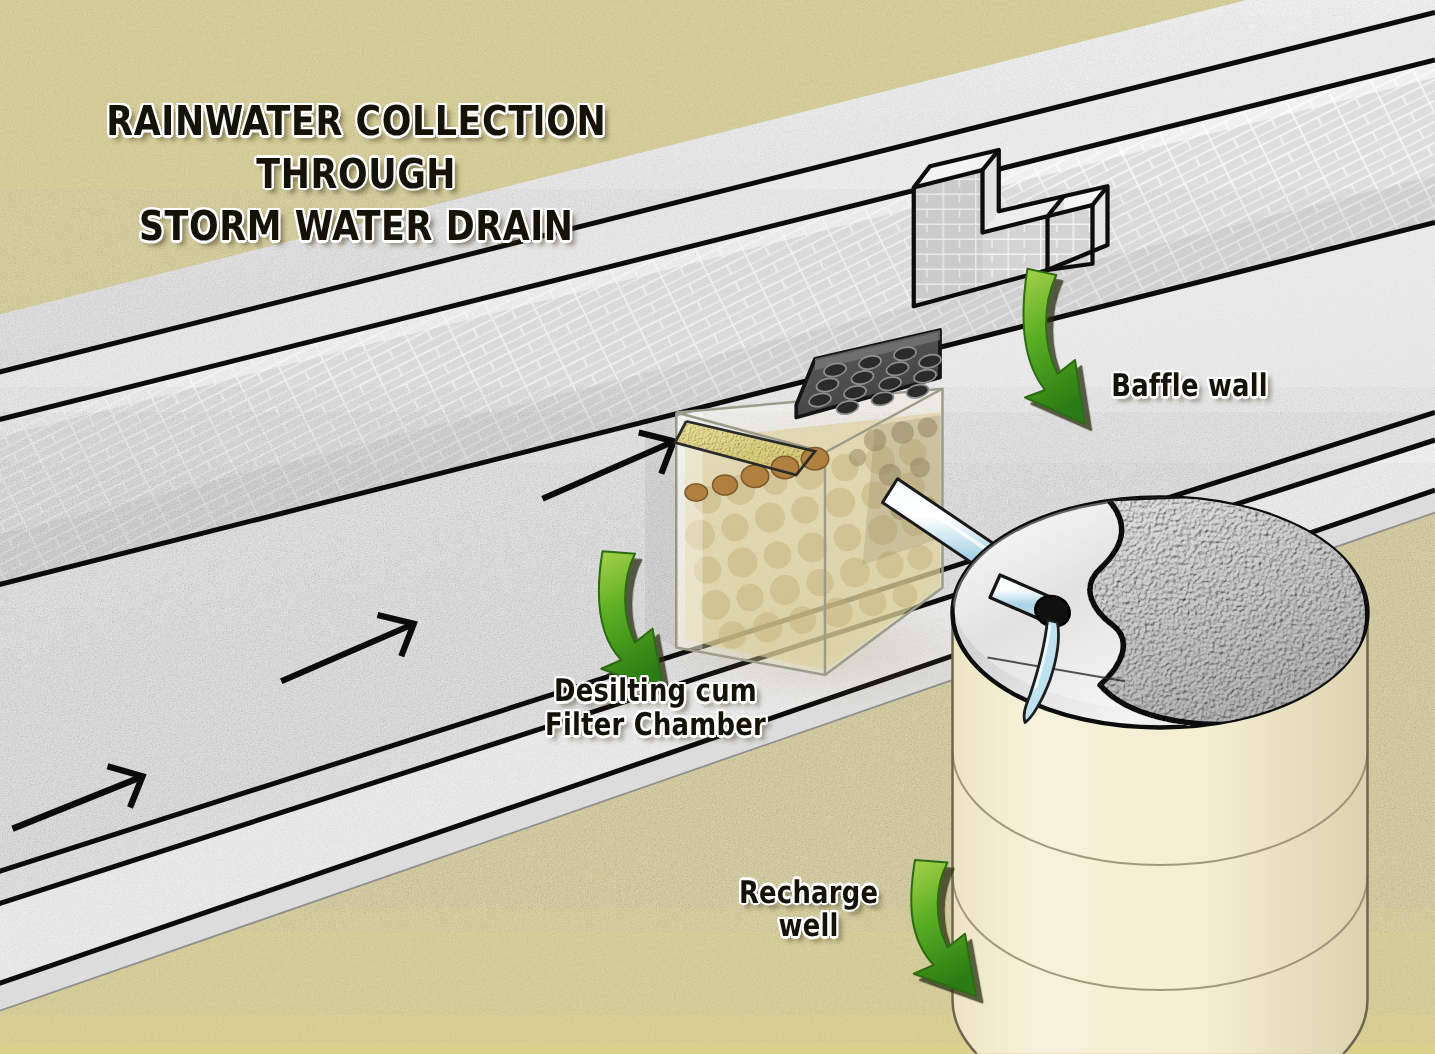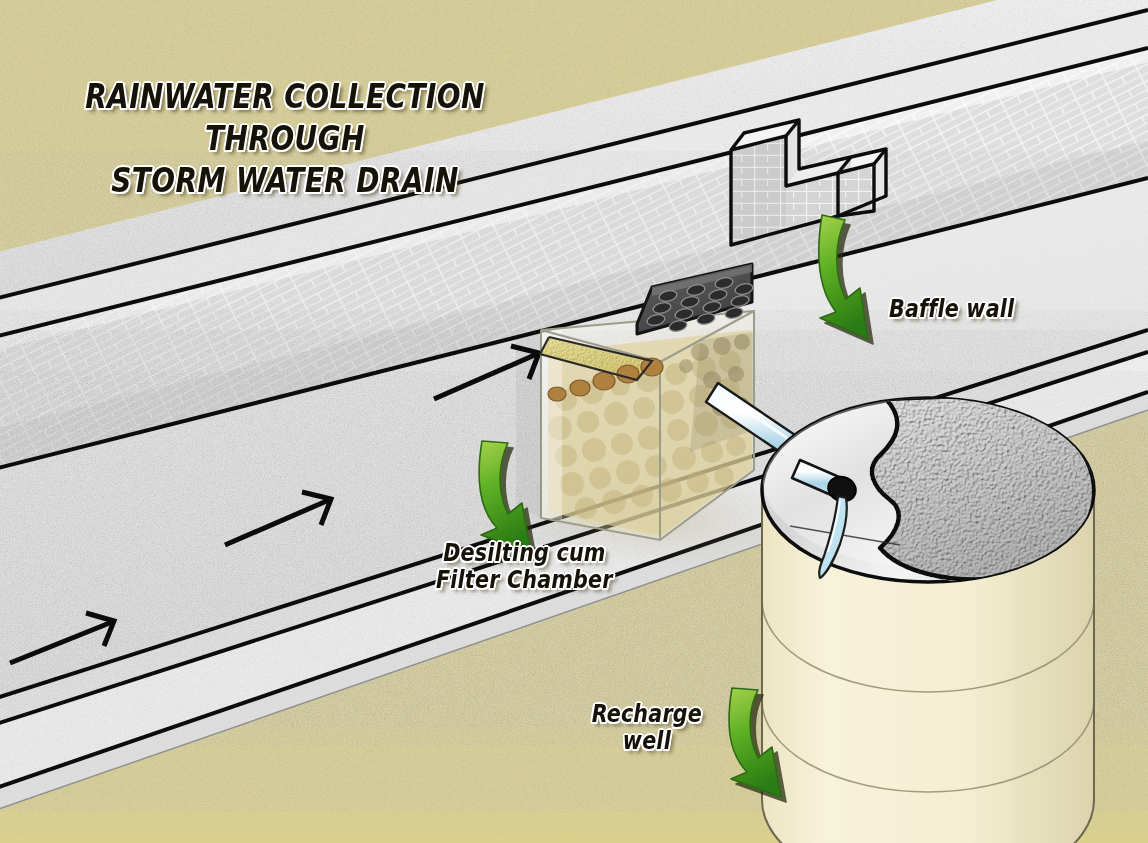--- a/index.html
+++ b/index.html
@@ -8,21 +8,20 @@
     width:1148px;height:843px;
     font-family:"Liberation Sans", sans-serif;
     background:#dbd08d;
     overflow:hidden;
   }
   #stage{
     position:relative;
     width:1148px;height:843px;
     background:#dbd08d;
     overflow:hidden;
-    font-style:italic;
   }
   #art{position:absolute;left:0;top:0;width:1148px;height:843px;}
 
   
   .lbl{
     position:absolute;
     color:#151208;
     font-weight:bold;
     letter-spacing:0.2px;
     line-height:1.08;

